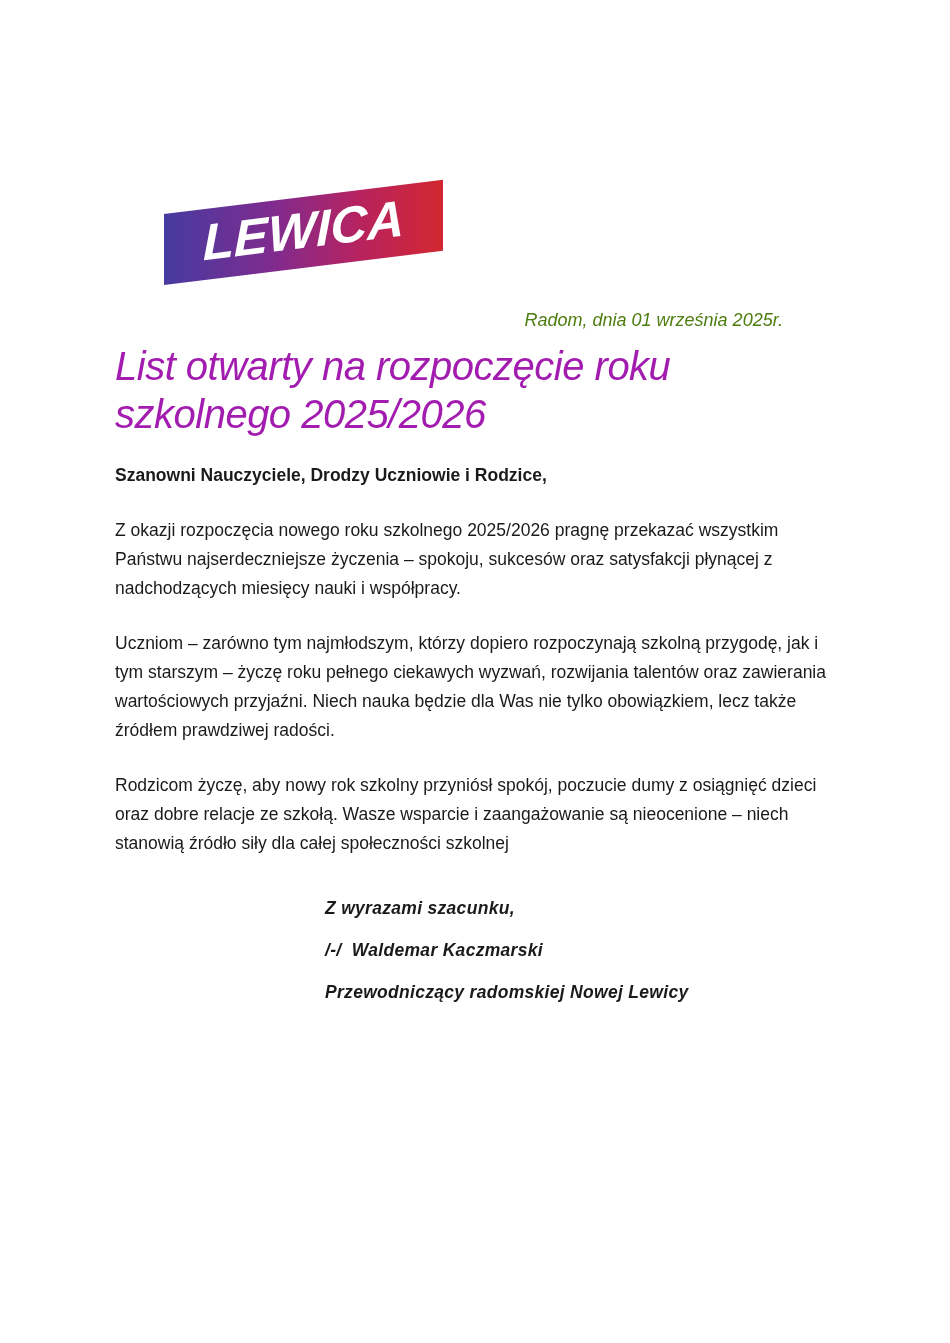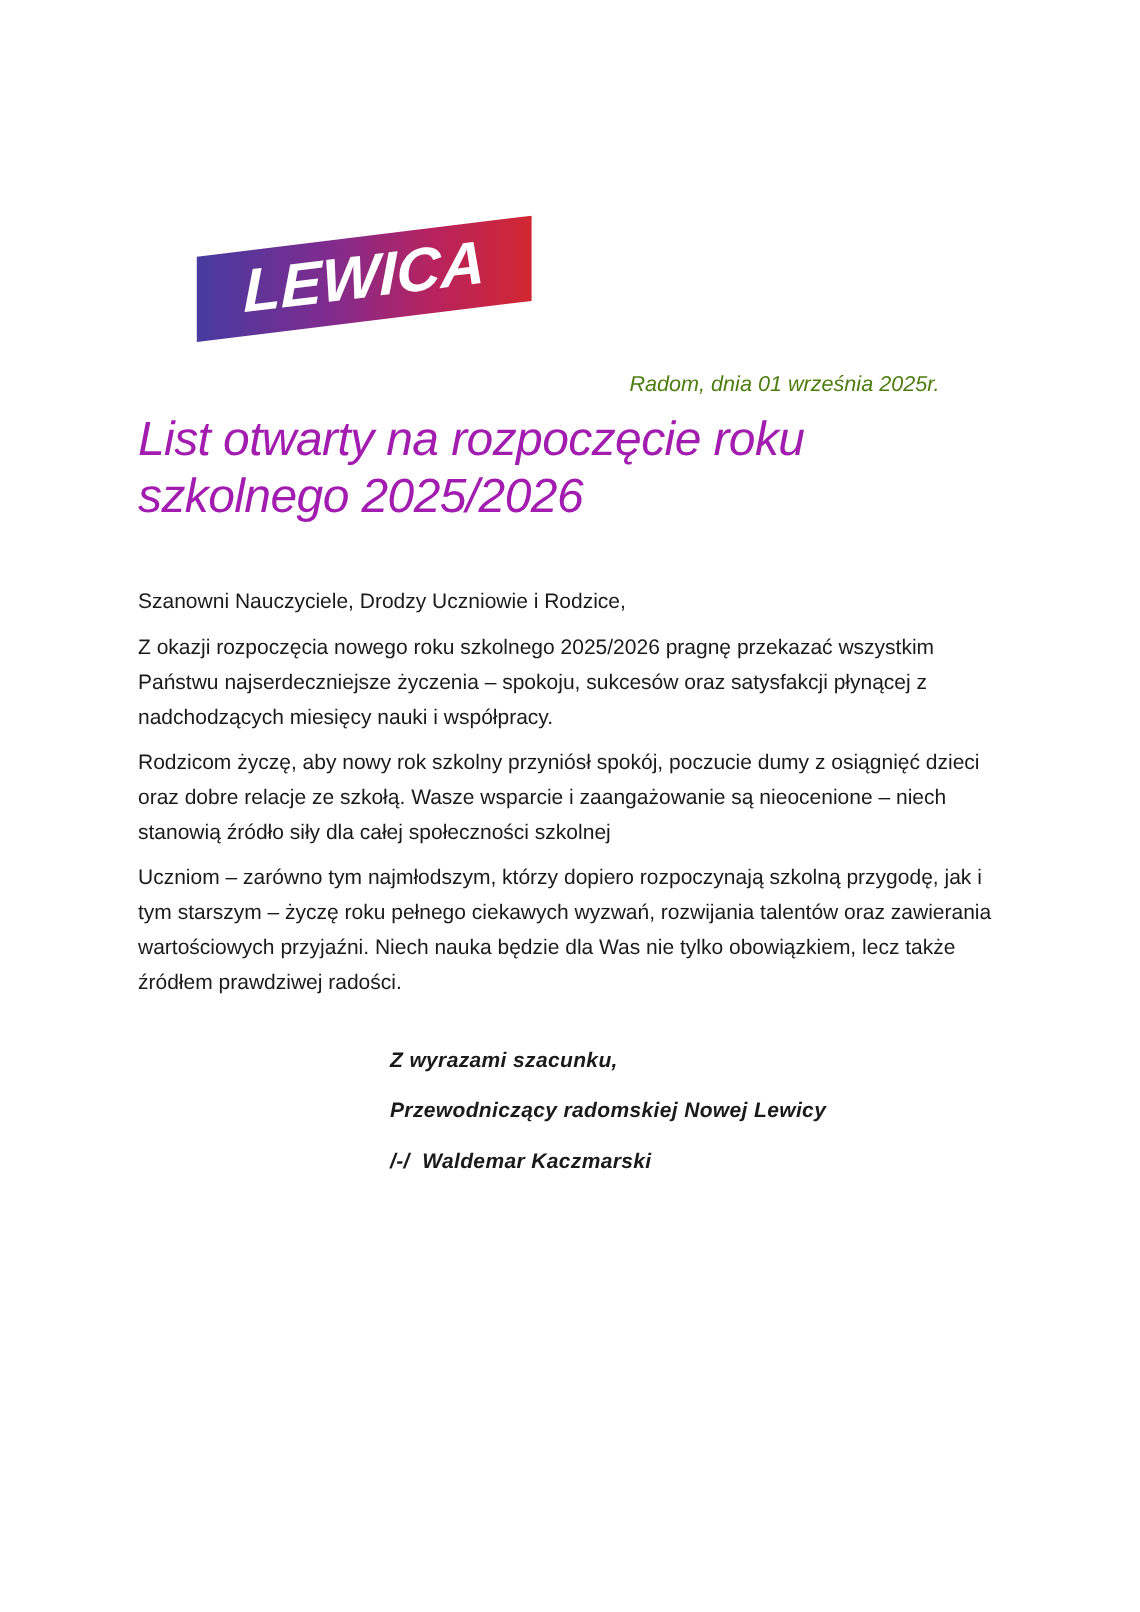--- a/index.html
+++ b/index.html
@@ -57,27 +57,27 @@
     margin-top: 10px;
     max-width: 660px;
     font-style: italic;
     font-weight: 400;
     font-size: 40px;
     line-height: 48px;
     letter-spacing: -0.5px;
     color: #a21caf;
   }
   .greeting {
-    margin-top: 49px;
-    font-weight: normal;
+    margin-top: 23px;
+    font-weight: bold;
     font-size: 17.5px;
     line-height: 29px;
   }
   .body-paragraph {
-    margin-top: 9px;
+    margin-top: 26px;
     font-size: 17.5px;
     line-height: 29px;
     color: #1a1a1a;
   }
   .body-paragraph:first-of-type { margin-top: 13px; }
 
   
   .signature-block {
     margin-top: 36px;
     margin-left: 210px;
@@ -105,25 +105,25 @@
 
     <div class="dateline">Radom, dnia 01 września 2025r.</div>
 
     <h1 class="title">List otwarty na rozpoczęcie roku szkolnego 2025/2026</h1>
 
     <p class="greeting">Szanowni Nauczyciele, Drodzy Uczniowie i Rodzice,</p>
 
     <p class="body-paragraph">Z okazji rozpoczęcia nowego roku szkolnego 2025/2026 pragnę przekazać wszystkim Państwu najserdeczniejsze życzenia – spokoju, sukcesów oraz satysfakcji płynącej z nadchodzących miesięcy nauki i współpracy.</p>
 
 
+    <p class="body-paragraph">Uczniom – zarówno tym najmłodszym, którzy dopiero rozpoczynają szkolną przygodę, jak i tym starszym – życzę roku pełnego ciekawych wyzwań, rozwijania talentów oraz zawierania wartościowych przyjaźni. Niech nauka będzie dla Was nie tylko obowiązkiem, lecz także źródłem prawdziwej radości.</p>
+
     <p class="body-paragraph">Rodzicom życzę, aby nowy rok szkolny przyniósł spokój, poczucie dumy z osiągnięć dzieci oraz dobre relacje ze szkołą. Wasze wsparcie i zaangażowanie są nieocenione – niech stanowią źródło siły dla całej społeczności szkolnej</p>
-
-    <p class="body-paragraph">Uczniom – zarówno tym najmłodszym, którzy dopiero rozpoczynają szkolną przygodę, jak i tym starszym – życzę roku pełnego ciekawych wyzwań, rozwijania talentów oraz zawierania wartościowych przyjaźni. Niech nauka będzie dla Was nie tylko obowiązkiem, lecz także źródłem prawdziwej radości.</p>
 
 
     <div class="signature-block">
       <div>Z wyrazami szacunku,</div>
+      <div>/-/  Waldemar Kaczmarski</div>
       <div>Przewodniczący radomskiej Nowej Lewicy</div>
-      <div>/-/  Waldemar Kaczmarski</div>
     </div>
 
   </div>
 </div>
 
 </body></html>

